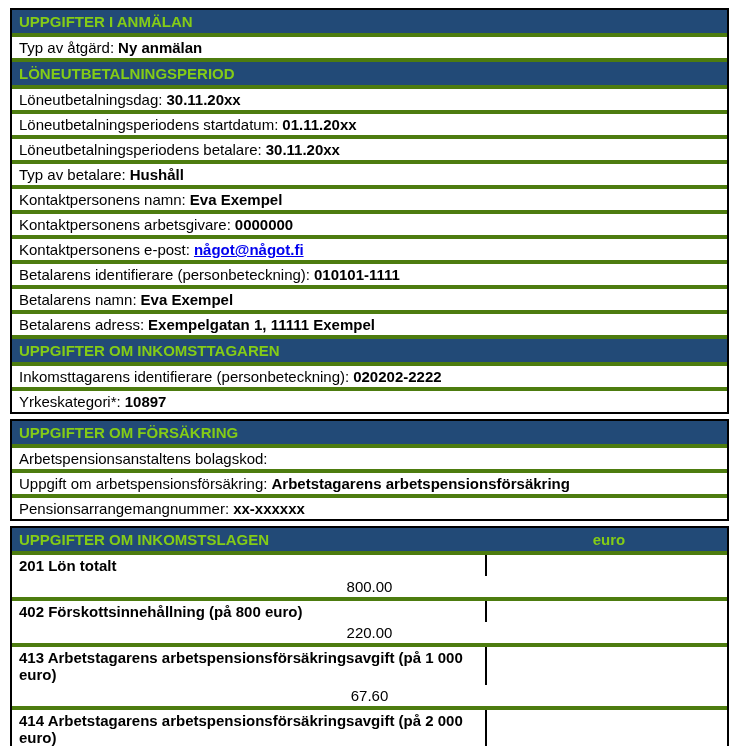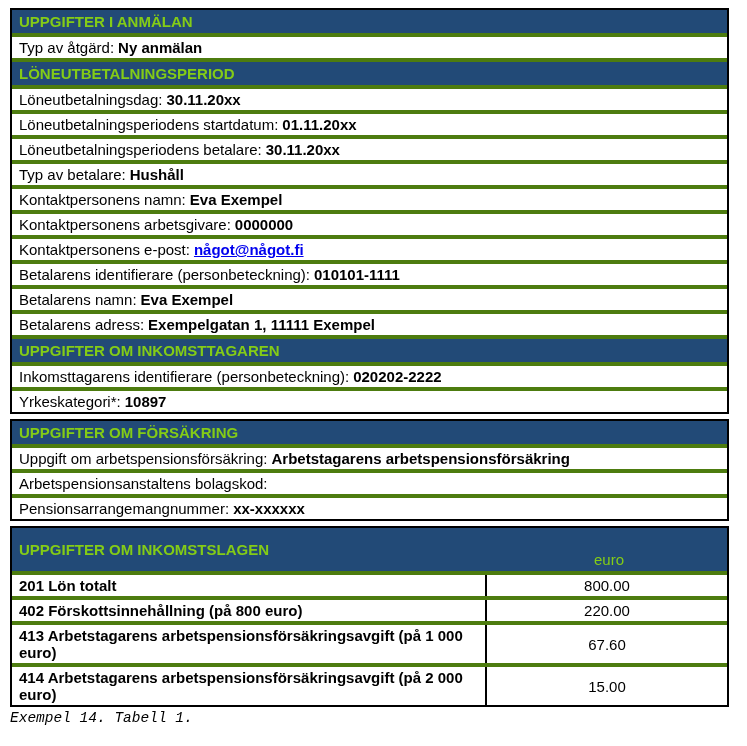--- a/index.html
+++ b/index.html
@@ -23,22 +23,22 @@
   }
   .row{
     padding:2px 7px;line-height:17px;background:#fff;
   }
   .row .lbl{font-weight:normal;}
   .row .val{font-weight:bold;margin-left:4px;}
   a.email{color:var(--link-color,#0000EE);font-weight:bold;text-decoration:underline;}
   
   .ihdr{display:flex;align-items:center;justify-content:flex-end;}
   .ihdr .ih-label{flex:1;}
-  .ihdr .ih-euro{width:222px;text-align:center;font-weight:normal;margin-top:20px;}
-  .irow{display:flex;align-items:stretch;background:#fff;}
+  .ihdr .ih-euro{width:222px;text-align:center;font-weight:bold;}
+  .irow{display:flex;align-items:stretch;background:#fff;flex-direction:column;}
   .ic-label{
     width:475px;box-sizing:border-box;border-right:2px solid #000;
     padding:2px 7px;font-weight:bold;line-height:17px;
   }
   .ic-amt{
     flex:1;display:flex;align-items:center;justify-content:center;
     font-weight:normal;padding:2px 4px;
   }
   .caption{
     font-style:italic;font-size:14.5px;margin:3px 0 4px 0;line-height:17px;font-family:Liberation Mono, monospace;
@@ -96,24 +96,24 @@
     <div class="row">
       <span class="lbl">Yrkeskategori*:</span><span class="val">10897</span>
     </div>
   </div>
 
   <div class="gap"></div>
 
   <div class="tblock">
     <div class="hdr">UPPGIFTER OM FÖRSÄKRING</div>
     <div class="row">
-      <span class="lbl">Uppgift om arbetspensionsförsäkring:</span><span class="val">Arbetstagarens arbetspensionsförsäkring</span>
+      <span class="lbl">Arbetspensionsanstaltens bolagskod:</span><span class="val"></span>
     </div>
     <div class="row">
-      <span class="lbl">Arbetspensionsanstaltens bolagskod:</span><span class="val"></span>
+      <span class="lbl">Uppgift om arbetspensionsförsäkring:</span><span class="val">Arbetstagarens arbetspensionsförsäkring</span>
     </div>
     <div class="row">
       <span class="lbl">Pensionsarrangemangnummer:</span><span class="val">xx-xxxxxx</span>
     </div>
   </div>
 
   <div class="gap"></div>
 
   <div class="tblock">
     <div class="hdr ihdr">

